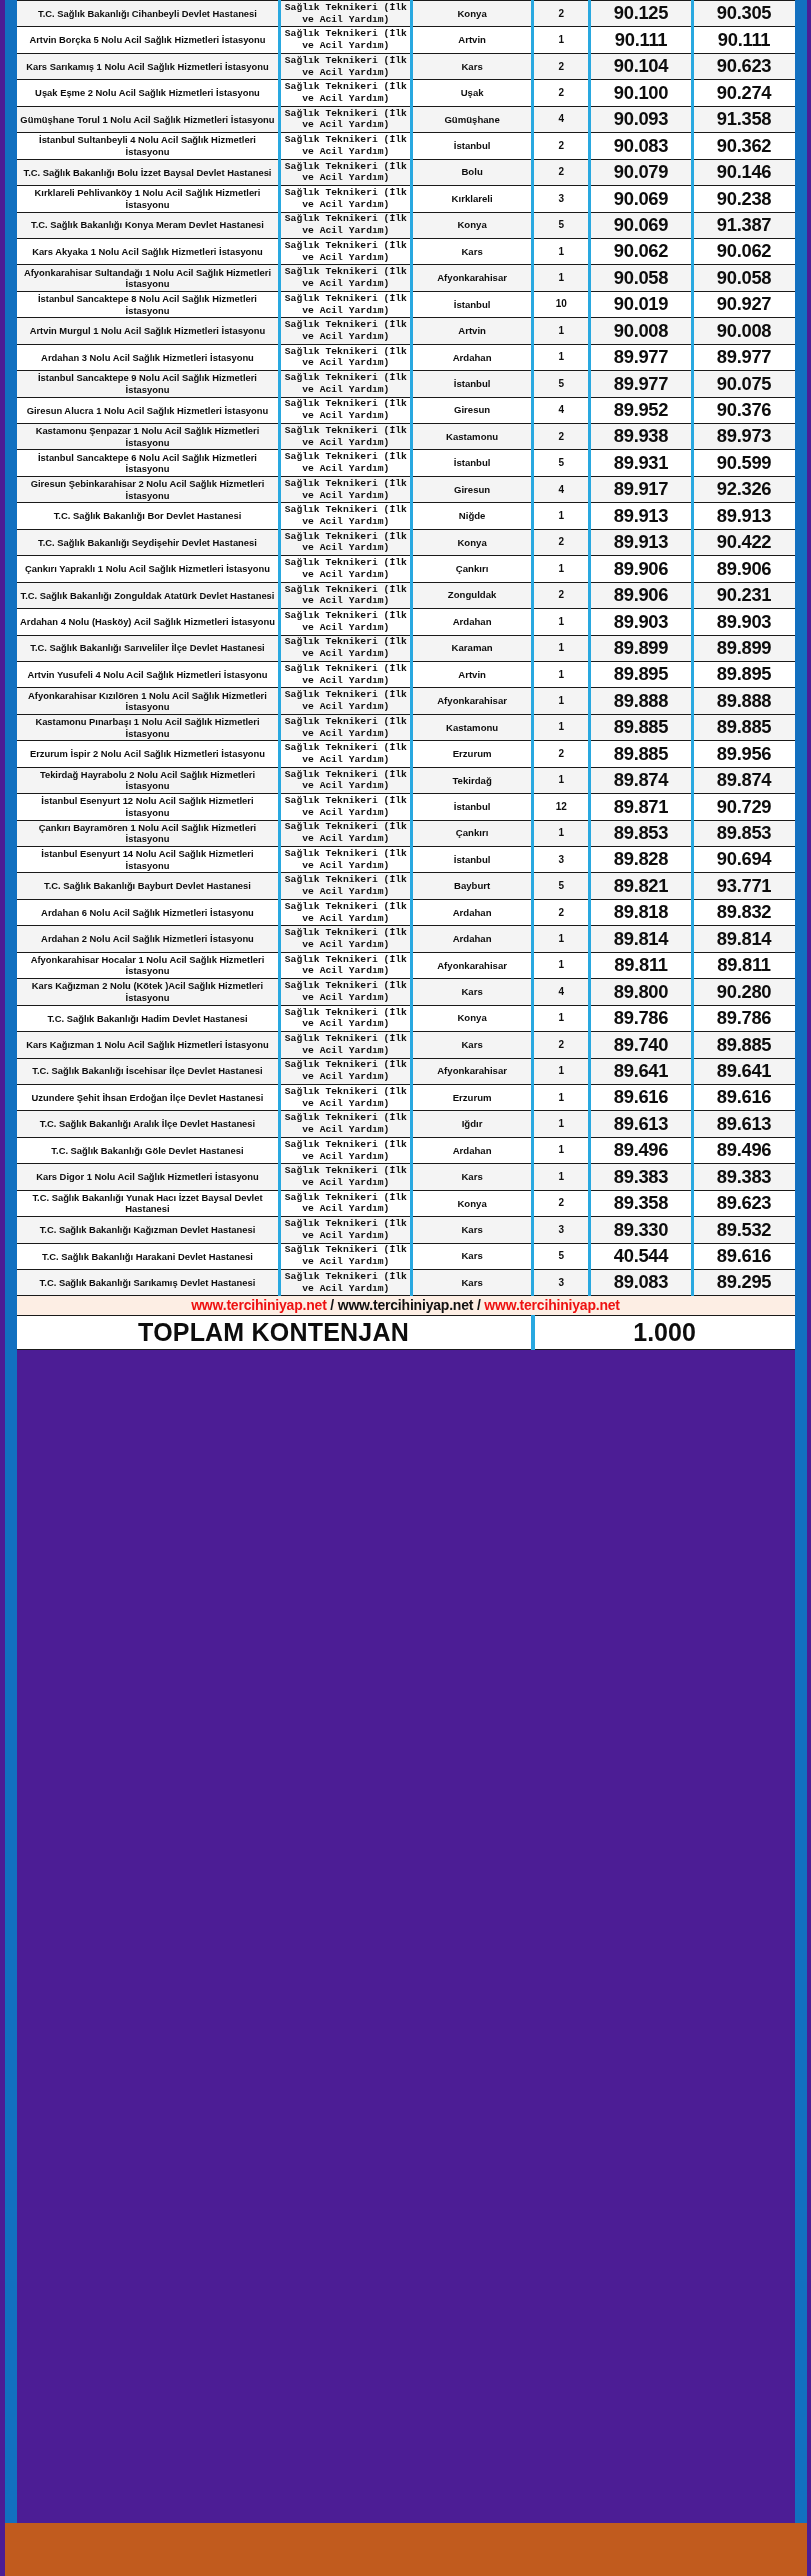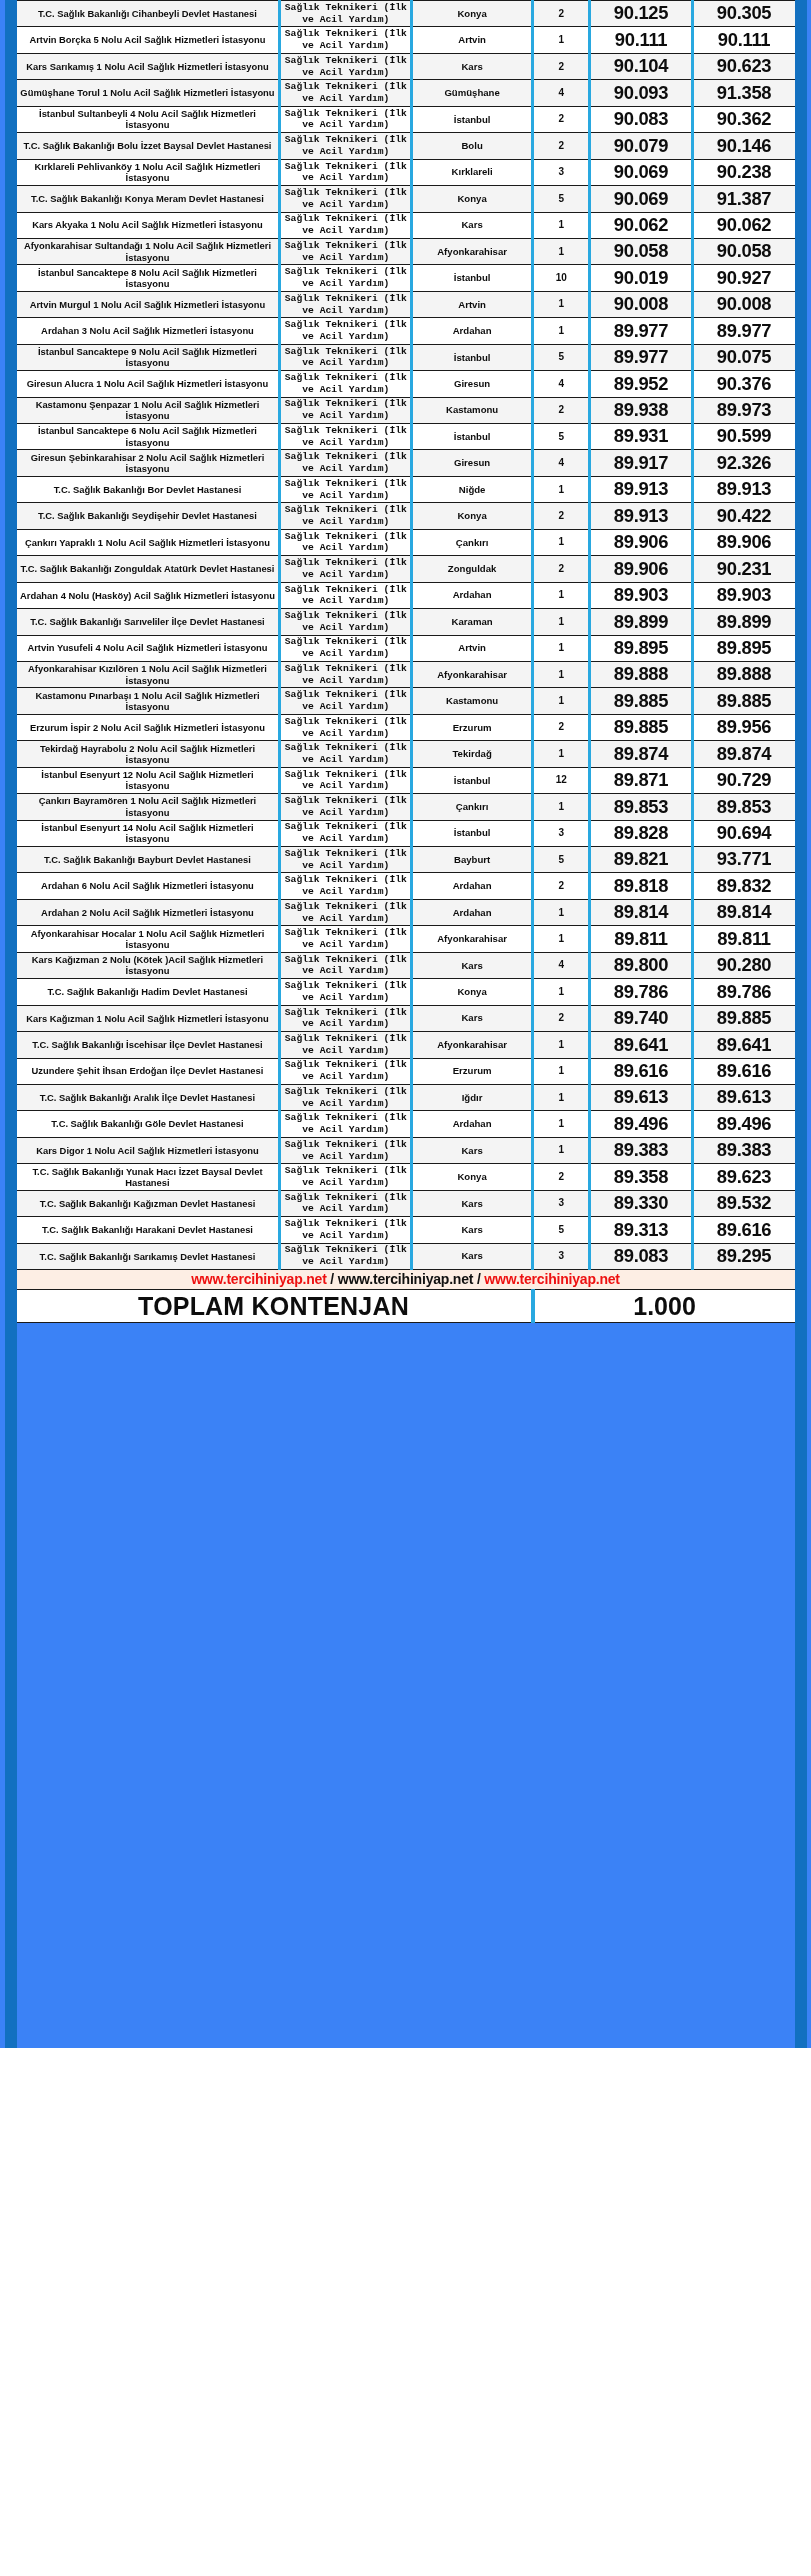--- a/index.html
+++ b/index.html
@@ -4,22 +4,22 @@
 <style>
   * { box-sizing: border-box; margin: 0; padding: 0; }
   html, body {
     width: 811px;
     background: #ffffff;
     font-family: "Liberation Sans", sans-serif;
   }
   #page {
     position: relative;
     width: 811px;
-    height: 2048px;
-    background: #3b82f6;
+    height: 2576px;
+    background: #4c1d95;
     overflow: hidden;
   }
   .bar-left, .bar-right {
     position: absolute;
     top: 0;
     width: 12px;
     height: 2523px;
     background: #1270c0;
   }
   .bar-left { left: 4.6px; }
@@ -158,20 +158,28 @@
           <td class="sp">90.111</td>
         </tr>
         <tr class="alt">
           <td class="kurum">Kars Sarıkamış 1 Nolu Acil Sağlık Hizmetleri İstasyonu</td>
           <td class="unvan">Sağlık Teknikeri (İlk ve Acil Yardım)</td>
           <td class="il">Kars</td>
           <td class="kont">2</td>
           <td class="tp">90.104</td>
           <td class="sp">90.623</td>
         </tr>
+        <tr>
+          <td class="kurum">Uşak Eşme 2 Nolu Acil Sağlık Hizmetleri İstasyonu</td>
+          <td class="unvan">Sağlık Teknikeri (İlk ve Acil Yardım)</td>
+          <td class="il">Uşak</td>
+          <td class="kont">2</td>
+          <td class="tp">90.100</td>
+          <td class="sp">90.274</td>
+        </tr>
         <tr class="alt">
           <td class="kurum">Gümüşhane Torul 1 Nolu Acil Sağlık Hizmetleri İstasyonu</td>
           <td class="unvan">Sağlık Teknikeri (İlk ve Acil Yardım)</td>
           <td class="il">Gümüşhane</td>
           <td class="kont">4</td>
           <td class="tp">90.093</td>
           <td class="sp">91.358</td>
         </tr>
         <tr>
           <td class="kurum">İstanbul Sultanbeyli 4 Nolu Acil Sağlık Hizmetleri İstasyonu</td>
@@ -507,21 +515,21 @@
           <td class="il">Kars</td>
           <td class="kont">3</td>
           <td class="tp">89.330</td>
           <td class="sp">89.532</td>
         </tr>
         <tr>
           <td class="kurum">T.C. Sağlık Bakanlığı Harakani Devlet Hastanesi</td>
           <td class="unvan">Sağlık Teknikeri (İlk ve Acil Yardım)</td>
           <td class="il">Kars</td>
           <td class="kont">5</td>
-          <td class="tp">89.313</td>
+          <td class="tp">40.544</td>
           <td class="sp">89.616</td>
         </tr>
         <tr class="alt">
           <td class="kurum">T.C. Sağlık Bakanlığı Sarıkamış Devlet Hastanesi</td>
           <td class="unvan">Sağlık Teknikeri (İlk ve Acil Yardım)</td>
           <td class="il">Kars</td>
           <td class="kont">3</td>
           <td class="tp">89.083</td>
           <td class="sp">89.295</td>
         </tr>

